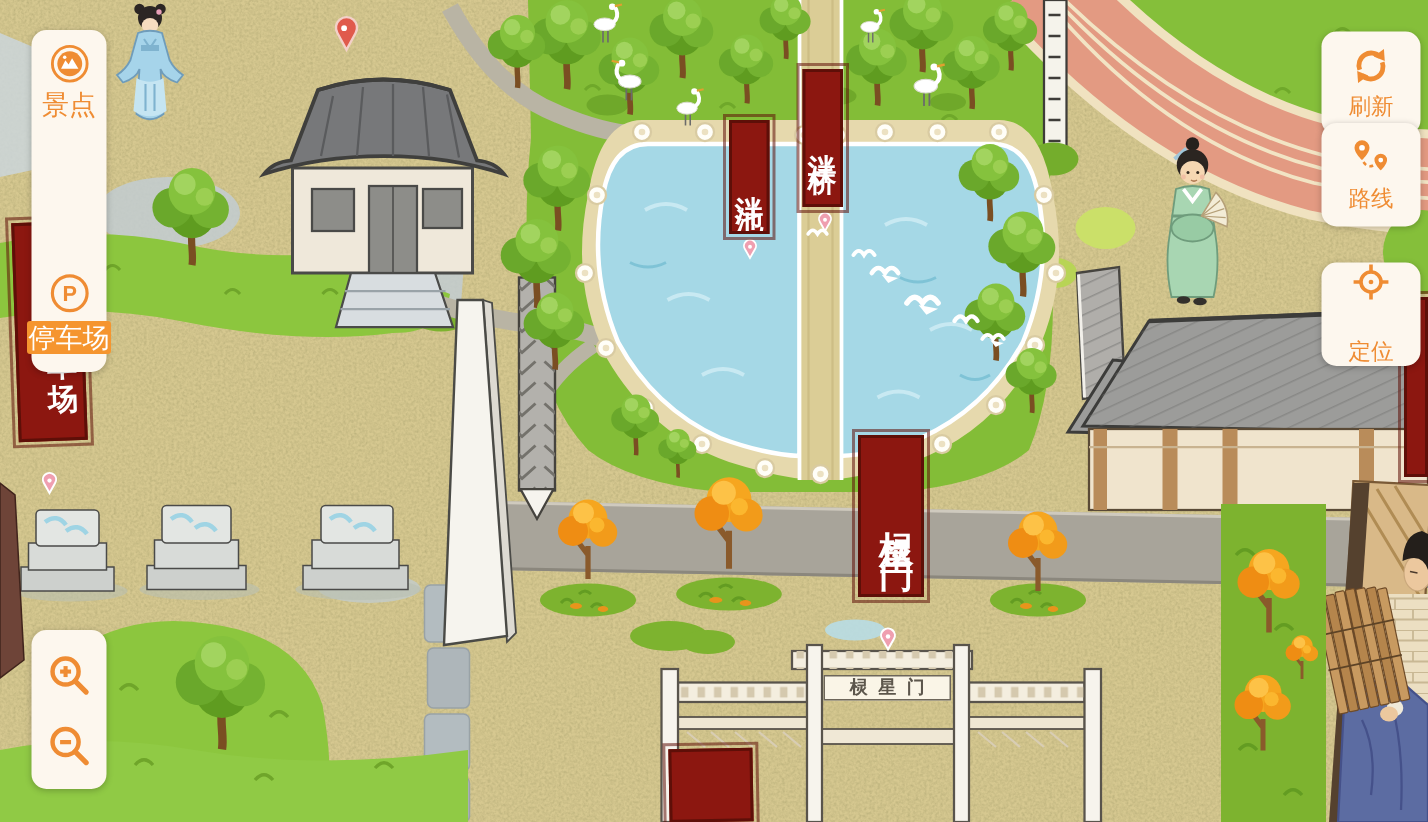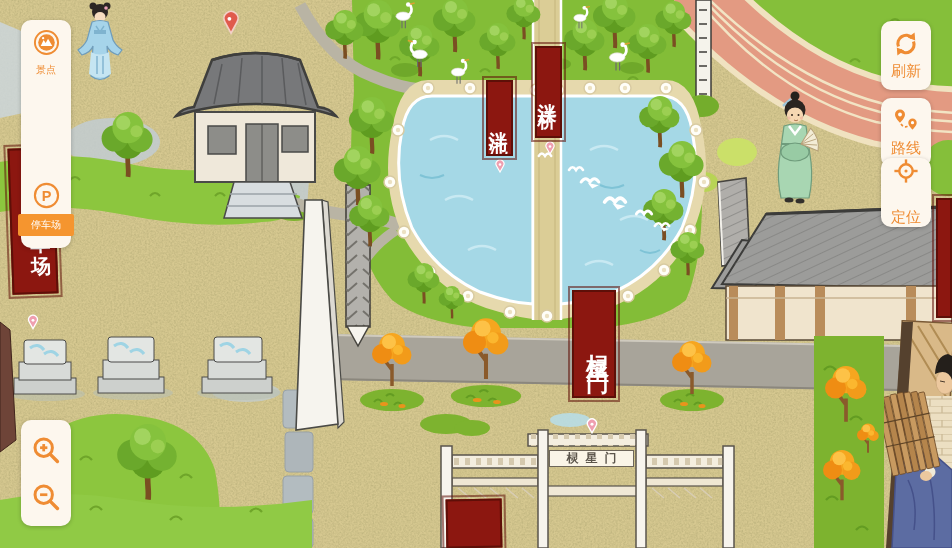--- a/index.html
+++ b/index.html
@@ -4,24 +4,24 @@
 <style>
   html,body{margin:0;padding:0;}
   body{width:952px;height:548px;position:relative;overflow:hidden;background:#d6c890;
        font-family:"Liberation Sans","DejaVu Sans",sans-serif;}
   #map{position:absolute;left:0;top:0;}
   .card{position:absolute;background:#fdf7ee;border-radius:10px;
         box-shadow:0 1px 4px rgba(0,0,0,.22);z-index:20;}
   .sidebar{left:21px;top:20px;width:50px;height:228px;display:flex;flex-direction:column;
            align-items:center;justify-content:space-between;padding:9px 0 12px;box-sizing:border-box;}
   .side-item{display:flex;flex-direction:column;align-items:center;gap:5px;width:100%;cursor:pointer;}
-  .side-item .lbl{color:#ef8c33;font-size:10px;line-height:18px;white-space:nowrap;}
+  .side-item .lbl{color:#ef8c33;font-size:18px;line-height:18px;white-space:nowrap;}
   .side-item.active .lbl{background:#f5952f;color:#fff;width:56px;margin:0 -3px;text-align:center;
                          padding:2px 0;border-radius:2px;}
-  .tool-card{left:881px;width:50px;height:69px;display:flex;flex-direction:column;align-items:center;
+  .tool-card{left:881px;width:66px;height:69px;display:flex;flex-direction:column;align-items:center;
              justify-content:center;gap:4px;cursor:pointer;}
   .tool-card .lbl{color:#ef8c33;font-size:15px;}
   .zoomcard{left:21px;top:420px;width:50px;height:106px;display:flex;flex-direction:column;
             align-items:center;justify-content:space-around;padding:6px 0;box-sizing:border-box;}
   .zbtn{width:34px;height:34px;display:flex;align-items:center;justify-content:center;cursor:pointer;}
   .banner{position:absolute;background:#8c1710;color:#fff;writing-mode:vertical-rl;
           text-orientation:upright;text-align:center;font-weight:bold;
           border:2px solid #5e0f08;outline:2px solid rgba(94,15,8,.55);outline-offset:2px;
           box-sizing:border-box;z-index:6;cursor:pointer;overflow:hidden;}
   .banner.under{z-index:4;}
@@ -456,31 +456,31 @@
 
 <div class="card tool-card" style="top:21px;">
   <svg width="28" height="28" viewBox="0 0 28 28">
     <path d="M6.5,16.5 A8.2,8.2 0 0 1 20,7.8" stroke="#ef8c33" stroke-width="3.2" fill="none"></path>
     <polygon points="22.6,2.6 23.2,10.6 15.8,7.6" fill="#ef8c33"></polygon>
     <path d="M21.5,11.5 A8.2,8.2 0 0 1 8,20.2" stroke="#ef8c33" stroke-width="3.2" fill="none"></path>
     <polygon points="5.4,25.4 4.8,17.4 12.2,20.4" fill="#ef8c33"></polygon>
   </svg>
   <span class="lbl">刷新</span>
 </div>
-<div class="card tool-card" style="top:98px;">
+<div class="card tool-card" style="top:82px;">
   <svg width="28" height="28" viewBox="0 0 28 28">
     <path d="M8,2.5 a5,5 0 0 1 5,5 c0,3.7 -5,8.2 -5,8.2 c0,0 -5,-4.5 -5,-8.2 a5,5 0 0 1 5,-5 Z" fill="#ef8c33"></path>
     <circle cx="8" cy="7.5" r="1.9" fill="#fff"></circle>
     <path d="M20.5,11.5 a4.2,4.2 0 0 1 4.2,4.2 c0,3.1 -4.2,6.9 -4.2,6.9 c0,0 -4.2,-3.8 -4.2,-6.9 a4.2,4.2 0 0 1 4.2,-4.2 Z" fill="#ef8c33"></path>
     <circle cx="20.5" cy="15.7" r="1.6" fill="#fff"></circle>
     <path d="M9,17 Q12,21.5 16,19" stroke="#ef8c33" stroke-width="1.7" fill="none" stroke-dasharray="2.6 2.4"></path>
   </svg>
   <span class="lbl">路线</span>
 </div>
-<div class="card tool-card" style="top:158px;gap:24px;">
+<div class="card tool-card" style="top:175px;gap:24px;">
   <svg width="28" height="28" viewBox="0 0 28 28">
     <circle cx="14" cy="14" r="7.2" fill="none" stroke="#ef8c33" stroke-width="2.6"></circle>
     <line x1="14" y1="1.5" x2="14" y2="7" stroke="#ef8c33" stroke-width="2.6"></line>
     <line x1="14" y1="21" x2="14" y2="26.5" stroke="#ef8c33" stroke-width="2.6"></line>
     <line x1="1.5" y1="14" x2="7" y2="14" stroke="#ef8c33" stroke-width="2.6"></line>
     <line x1="21" y1="14" x2="26.5" y2="14" stroke="#ef8c33" stroke-width="2.6"></line>
     <circle cx="14" cy="14" r="1.7" fill="#ef8c33"></circle>
   </svg>
   <span class="lbl">定位</span>
 </div>

